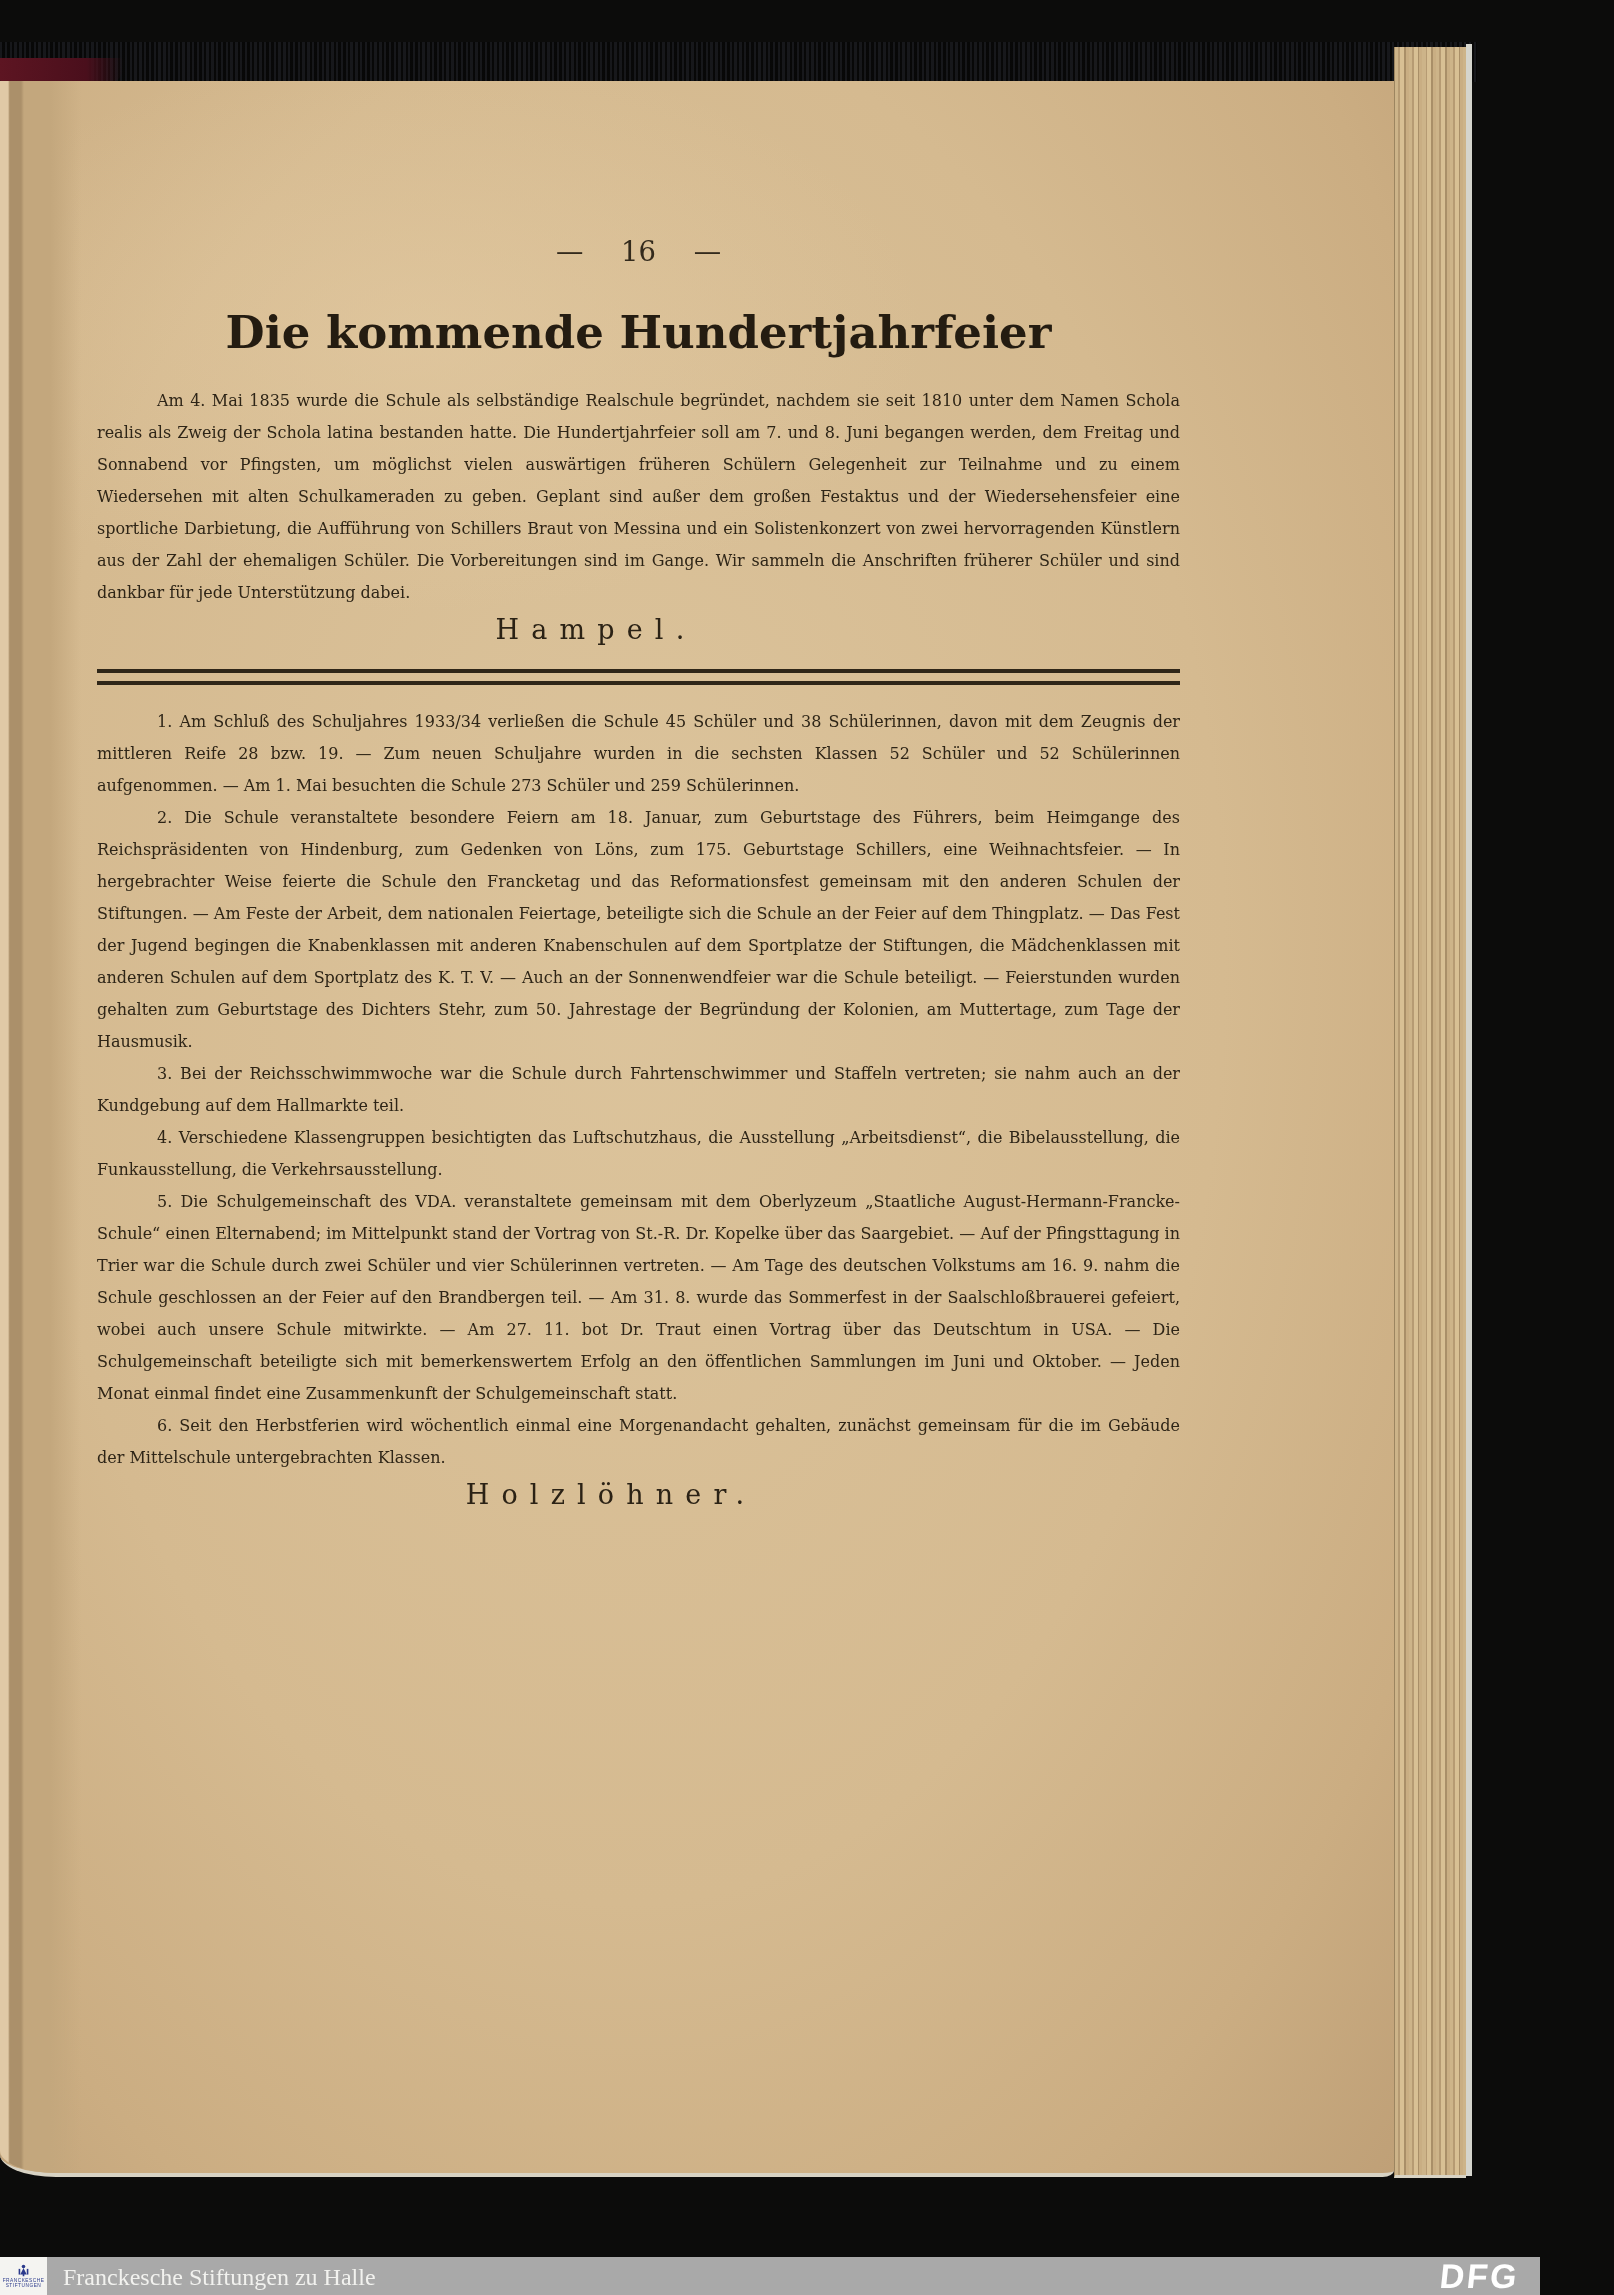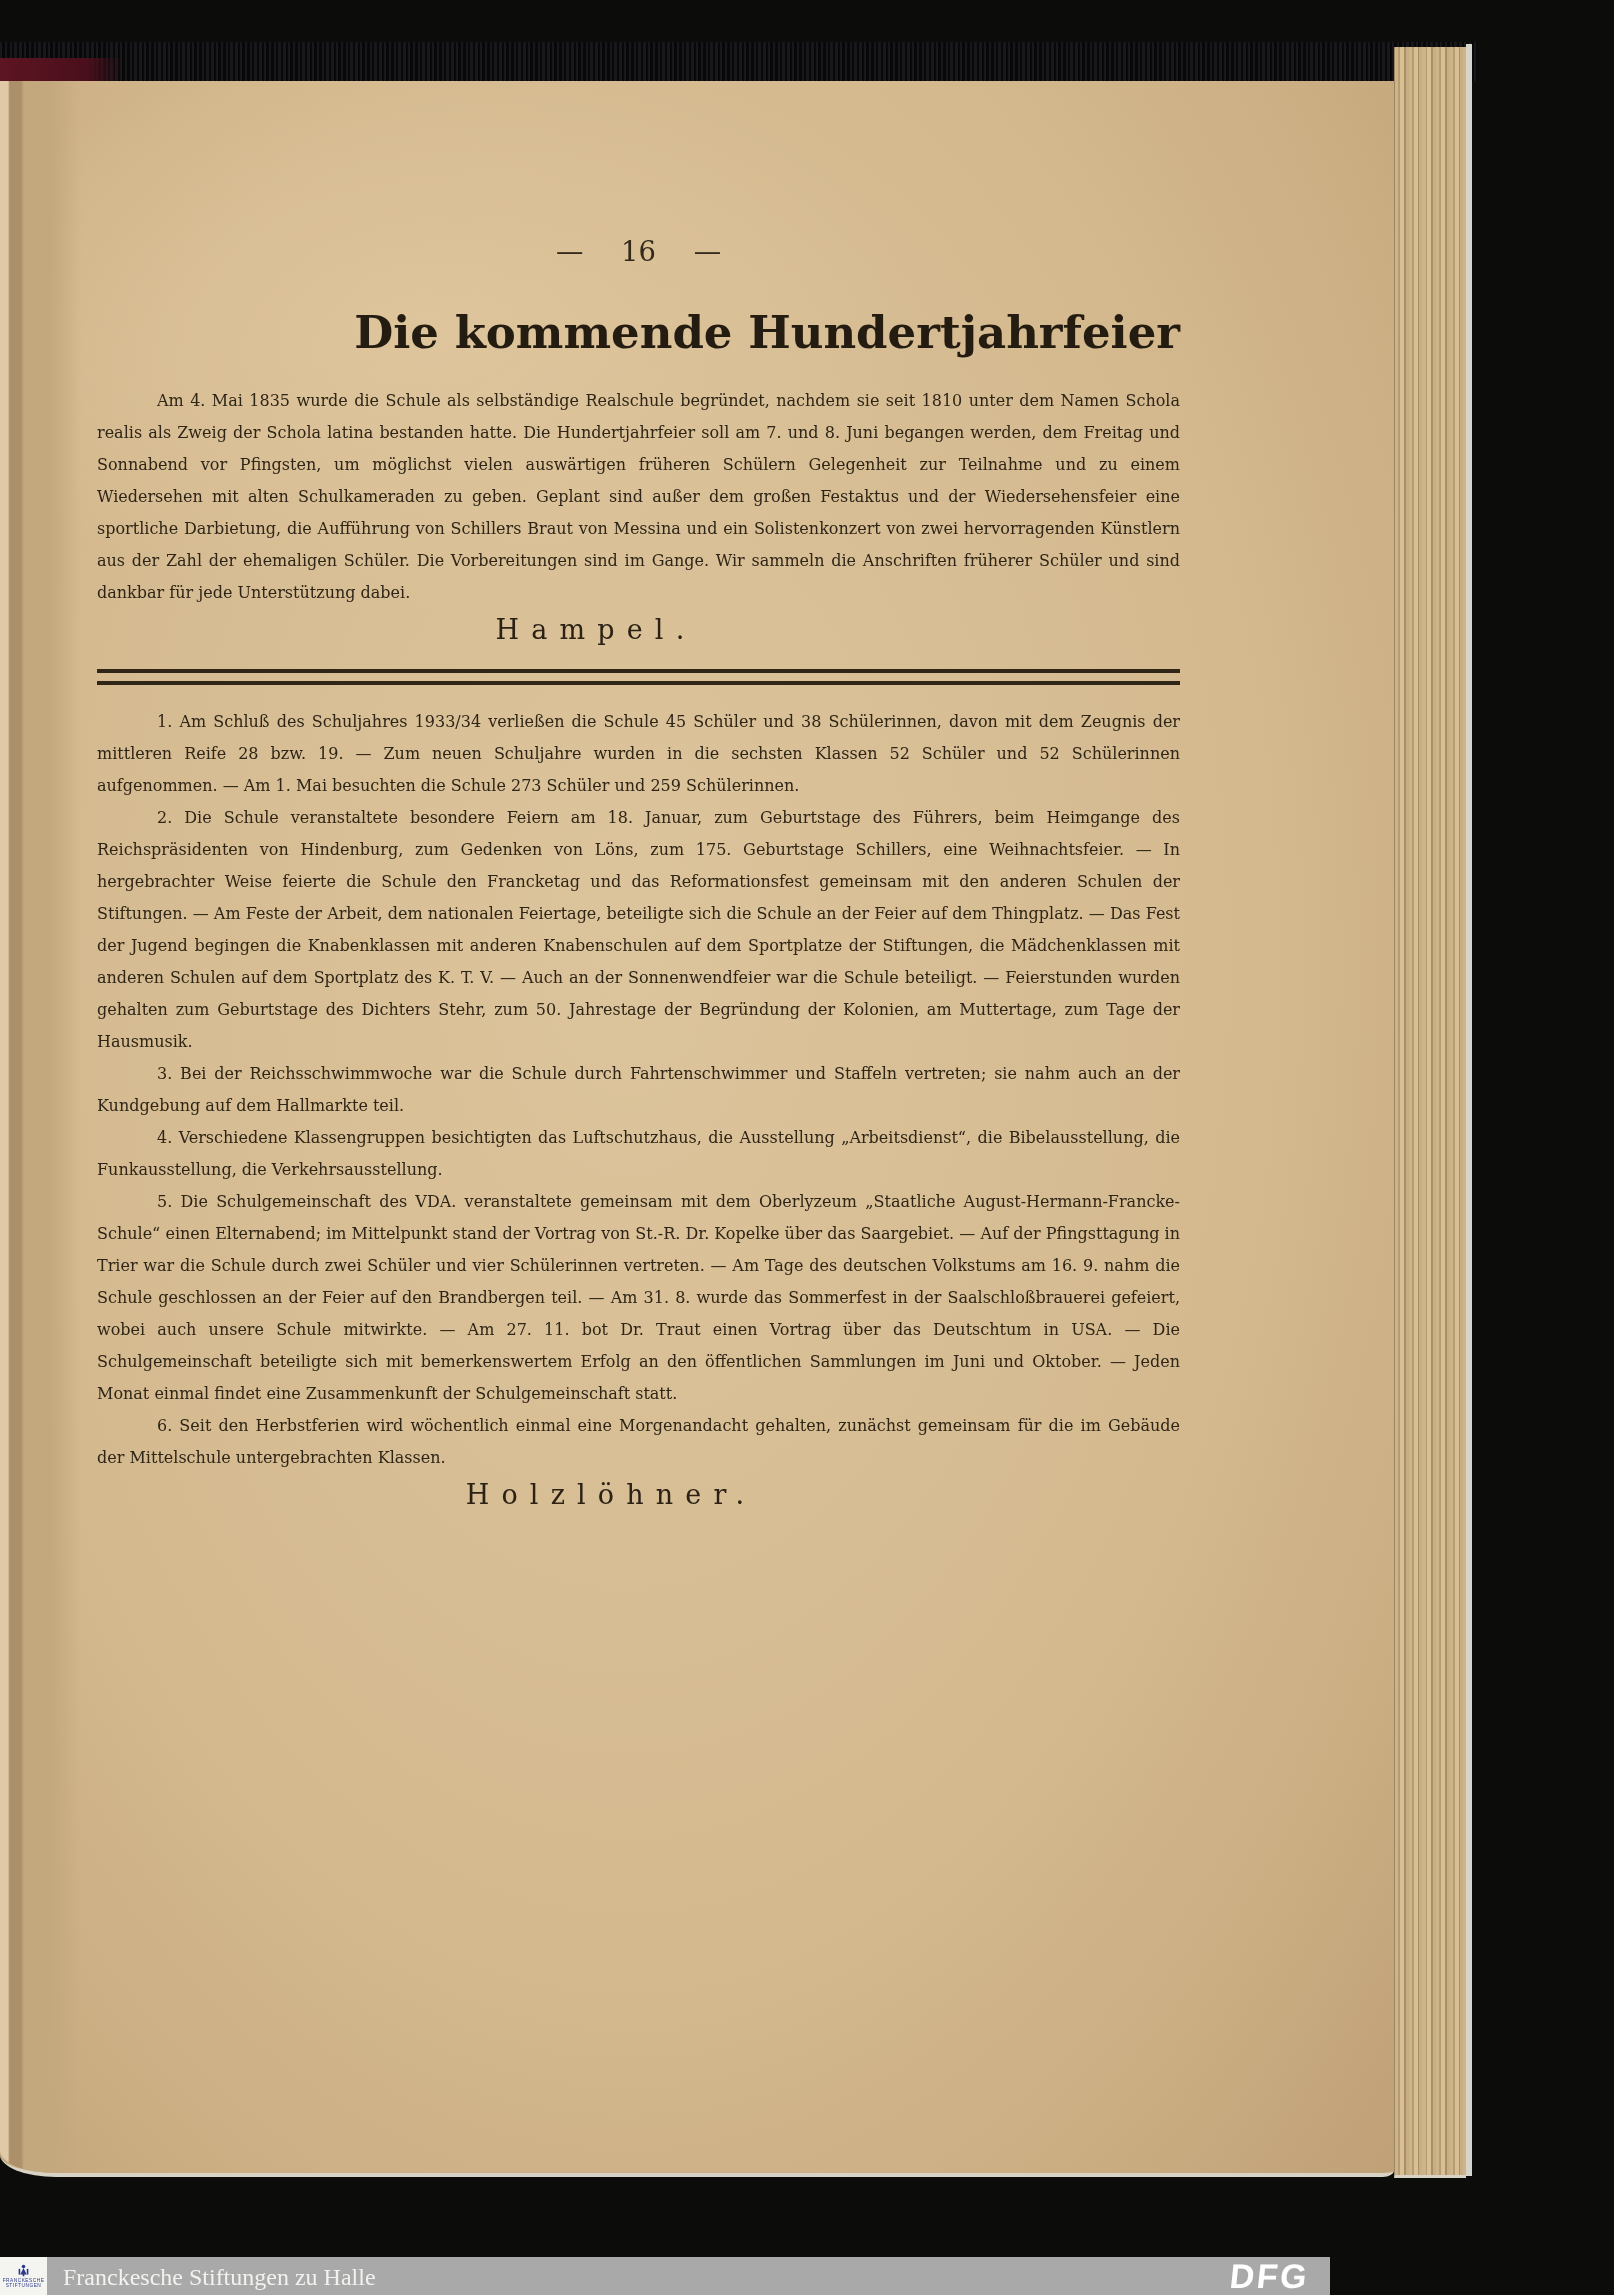--- a/index.html
+++ b/index.html
@@ -48,21 +48,21 @@
   
   .content{
     position:absolute;left:97px;top:81px;width:1083px;
     color:#2e2517;
   }
   .pagenum{
     margin:74px 0 0;text-align:center;
     font-size:27.4px;word-spacing:29px;color:#332a1c;
   }
   h1{
-    margin:37px 0 0;text-align:right;
+    margin:37px 0 0;text-align:center;
     font-size:45px;line-height:57px;font-weight:bold;color:#241c11;
     font-family:"DejaVu Serif", serif;
   }
   h1.second{margin-top:63px;}
   .para{
     margin:24px 0 0;
     font-size:16px;line-height:32px;
     text-align:justify;text-indent:60px;
   }
   .sig{
@@ -71,21 +71,21 @@
   }
   .sig.sig2{padding-right:55px;}
   .divider{
     margin-top:24px;height:8px;
     border-top:4px solid #2f2618;border-bottom:4px solid #2f2618;
   }
   .items{margin-top:21px;}
   .items .para{margin:0;}
   
   .footer-bar{
-    position:absolute;left:0;top:2257px;width:1330px;height:39px;
+    position:absolute;left:0;top:2257px;width:1540px;height:39px;
     background:#a9a9a9;
   }
   .logo-box{
     position:absolute;left:0;top:0;width:47px;height:39px;
     background:#f4f4f1;
     display:flex;flex-direction:column;align-items:center;justify-content:center;
   }
   .logo-mark{width:13px;height:13px;display:block;margin-bottom:0.8px;}
   .logo-text{
     font-family:"Liberation Sans", sans-serif;

